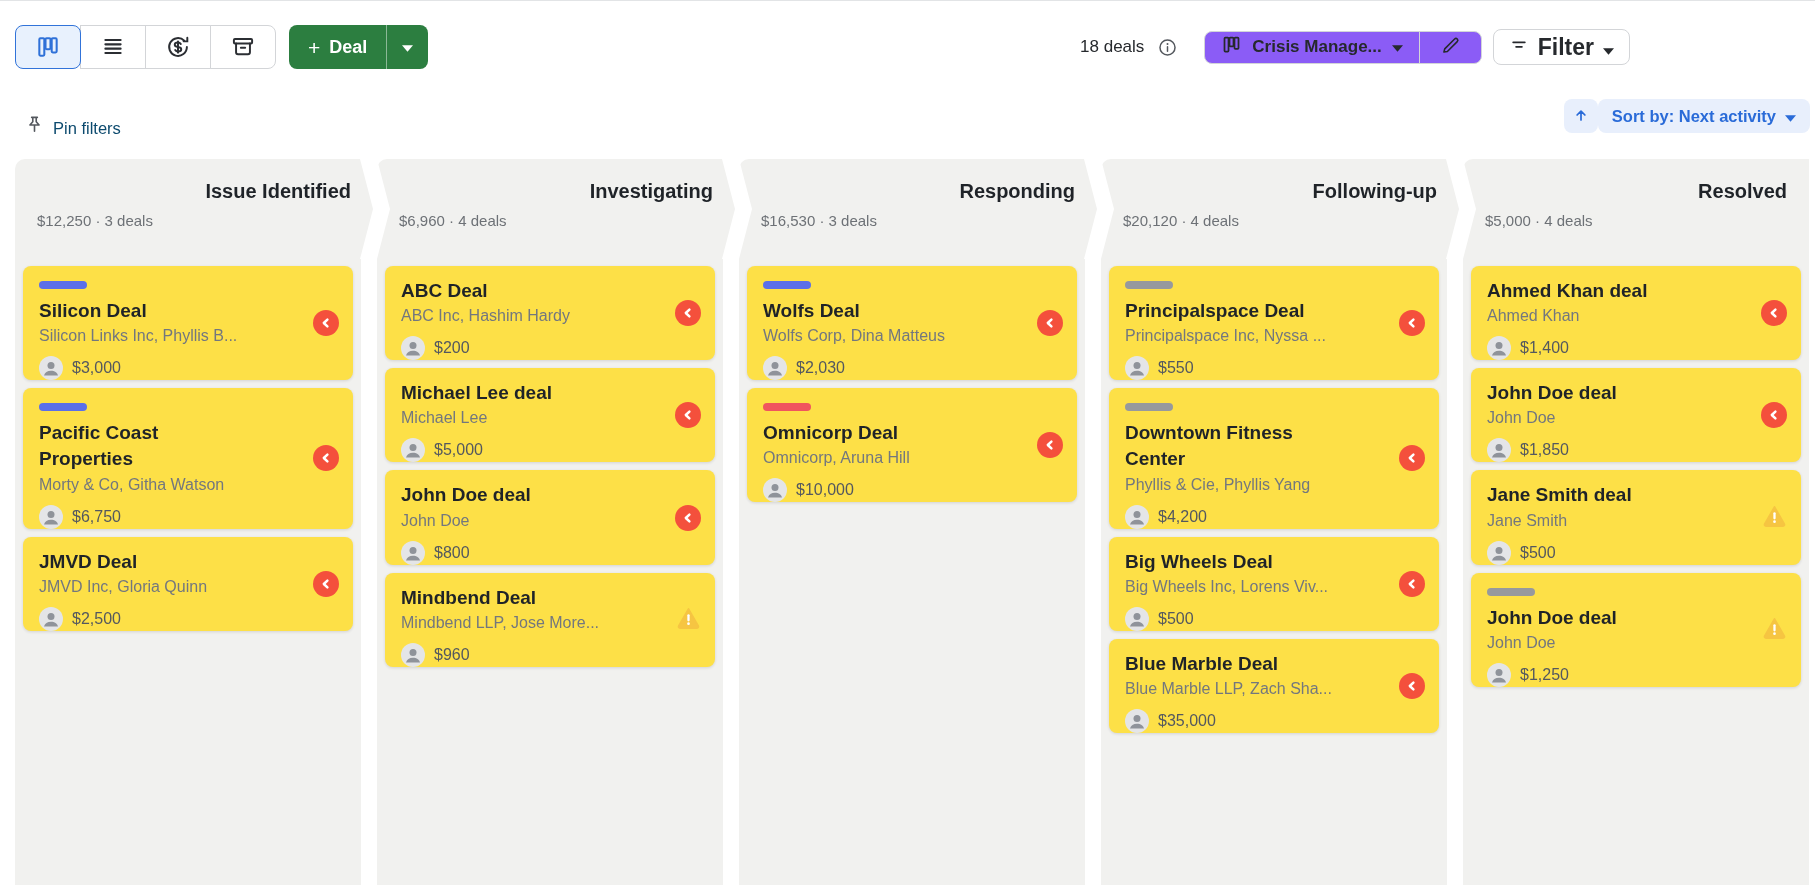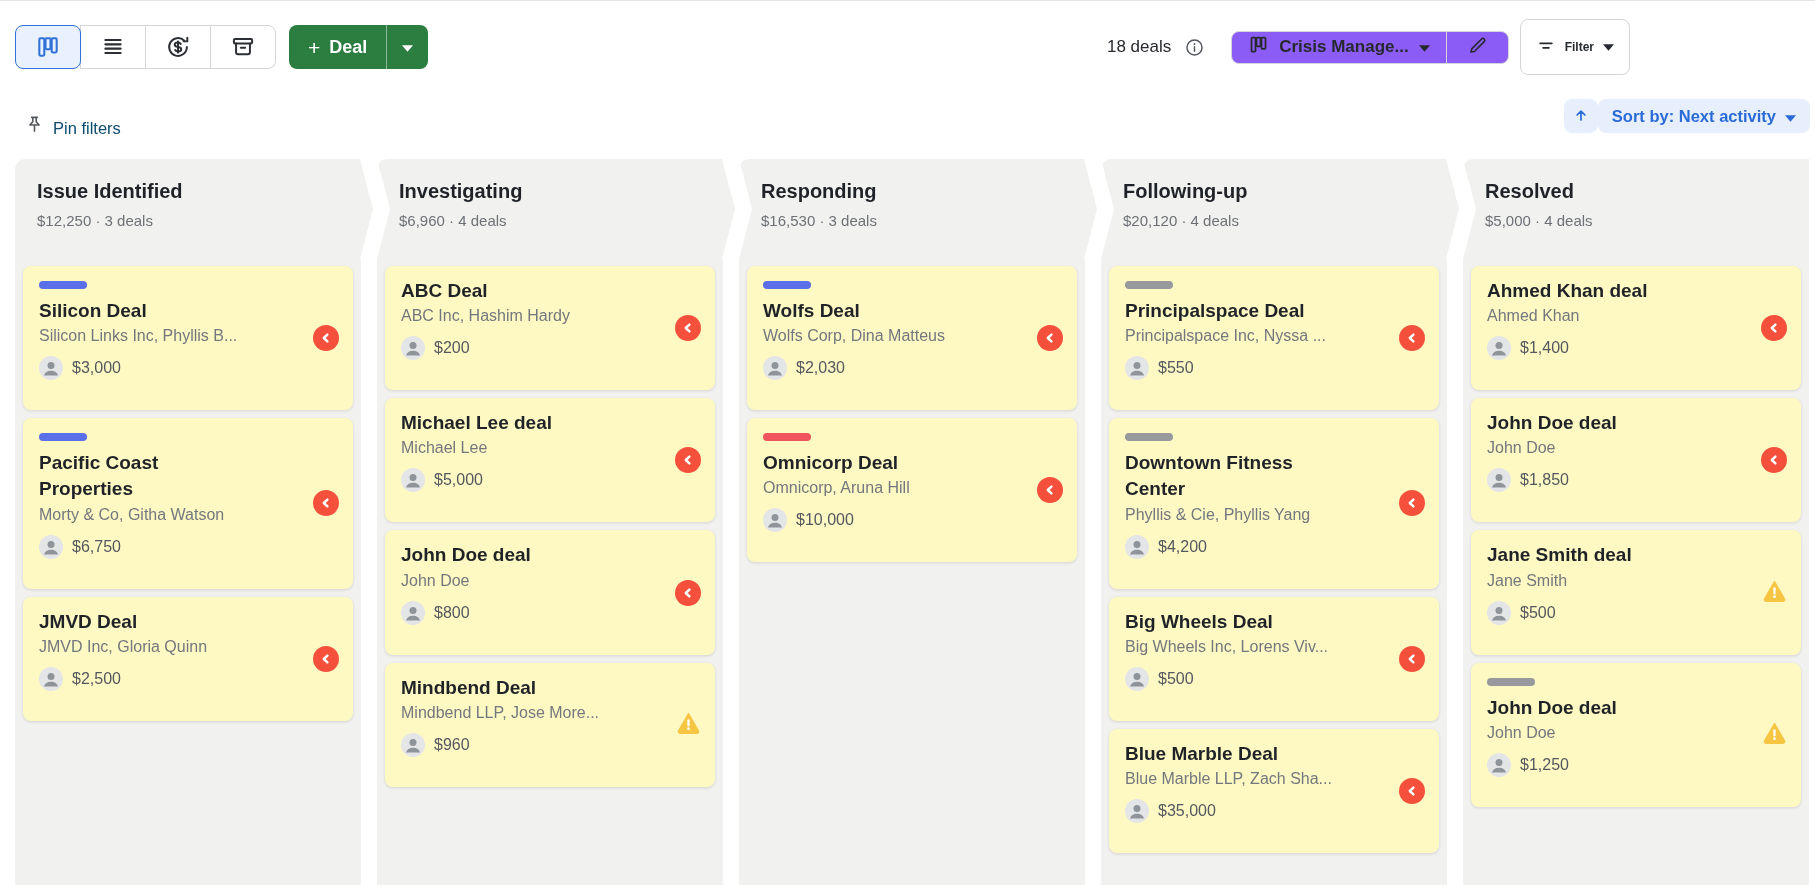--- a/index.html
+++ b/index.html
@@ -29,23 +29,23 @@
   .toolbar-right { position:absolute; right:185px; top:24px; height:44px;
     display:flex; align-items:center; }
   .deals-count { font-size:17px; color:#26292d; margin-right:13px; }
   .info { display:flex; margin-right:26px; }
   .pipeline-group { display:flex; height:33px; border:1px solid #d3d5d8; border-radius:8px;
     background:#8b5cf6; overflow:hidden; margin-right:11px; }
   .pipeline-select { display:flex; align-items:center; gap:10px; padding:0 16px;
     font-size:17px; font-weight:600; color:#26292d; }
   .pipeline-edit { width:62px; display:flex; align-items:center; justify-content:center;
     border-left:1px solid #d3d5d8; }
-  .filter-btn { display:flex; align-items:center; gap:9px; height:56px; padding:0 15px;
+  .filter-btn { display:flex; align-items:center; gap:9px; height:36px; padding:0 15px;
     border:1px solid #d3d5d8; border-radius:8px; background:#fff;
-    font-size:12px; font-weight:600; color:#26292d; }
+    font-size:23px; font-weight:600; color:#26292d; }
 
   
   .subbar { position:absolute; top:92px; left:0; right:0; height:66px; }
   .pin-filters { position:absolute; left:25px; top:11px; height:34px; display:flex;
     align-items:flex-end; gap:9px; color:#0c4a6e; font-size:16.5px; font-weight:500; }
   .subbar-right { position:absolute; right:5px; top:6px; display:flex; gap:0; }
   .sort-dir { width:34px; height:34px; border-radius:8px; background:#e8effc;
     display:flex; align-items:center; justify-content:center; }
   .sort-by { height:34px; border-radius:8px; background:#e8effc; display:flex;
     align-items:center; gap:9px; padding:0 14px; color:#2a6bd8; font-size:16.5px; font-weight:600; }
@@ -54,26 +54,26 @@
   .board { position:absolute; top:158px; left:0; right:0; bottom:0; display:flex;
     gap:16px; padding-left:15px; overflow:hidden; }
   .column { flex:0 0 346px; display:flex; flex-direction:column; }
   .col-header { height:100px; background:#f1f1ef; padding:21px 22px 0;
     border-top-left-radius:10px; width:calc(100% + 12px);
     clip-path:polygon(0 0, calc(100% - 13px) 0, 100% 50%, calc(100% - 13px) 100%, 0 100%, 13px 50%); }
   .column:first-child .col-header {
     clip-path:polygon(0 0, calc(100% - 13px) 0, 100% 50%, calc(100% - 13px) 100%, 0 100%); }
   .column:last-child .col-header { width:100%;
     clip-path:polygon(0 0, 100% 0, 100% 100%, 0 100%, 13px 50%); }
-  .stage-title { font-size:20px; font-weight:700; color:#1f2328; margin-bottom:9px; }
+  .stage-title { font-size:20px; font-weight:700; color:#1f2328; margin-bottom:9px;text-align:right; }
   .stage-stats { font-size:15px; color:#6d7176; }
   .col-body { flex:1; background:#f1f1ef; padding:7px 8px 8px; }
 
-  .card { position:relative; background:#fef9c3; border-radius:8px; margin-bottom:8px;
-    padding:12px 16px 30px; box-shadow:0 1px 3px rgba(35,38,42,.14); cursor:pointer; }
+  .card { position:relative; background:#fde047; border-radius:8px; margin-bottom:8px;
+    padding:12px 16px 0; box-shadow:0 1px 3px rgba(35,38,42,.14); cursor:pointer; }
   .deal-label { display:block; width:48px; height:8px; border-radius:4px; margin:3px 0 9px; }
   .deal-title { font-size:19px; line-height:1.38; font-weight:700; color:#1f2328; max-width:205px; }
   .deal-sub { font-size:16px; color:#73777e; margin-top:3px; padding-right:56px;
     white-space:nowrap; overflow:hidden; }
   .deal-foot { display:flex; align-items:center; gap:9px; margin-top:11px; height:24px; }
   .avatar { width:24px; height:24px; border-radius:50%; background:#e4e5e7; overflow:hidden;
     display:flex; align-items:flex-start; justify-content:center; flex:0 0 24px; }
   .deal-value { font-size:16px; color:#54585f; }
   .status { position:absolute; right:14px; top:50%; transform:translateY(-50%); }
   .status-overdue { width:26px; height:26px; border-radius:50%; background:#f4503c;

